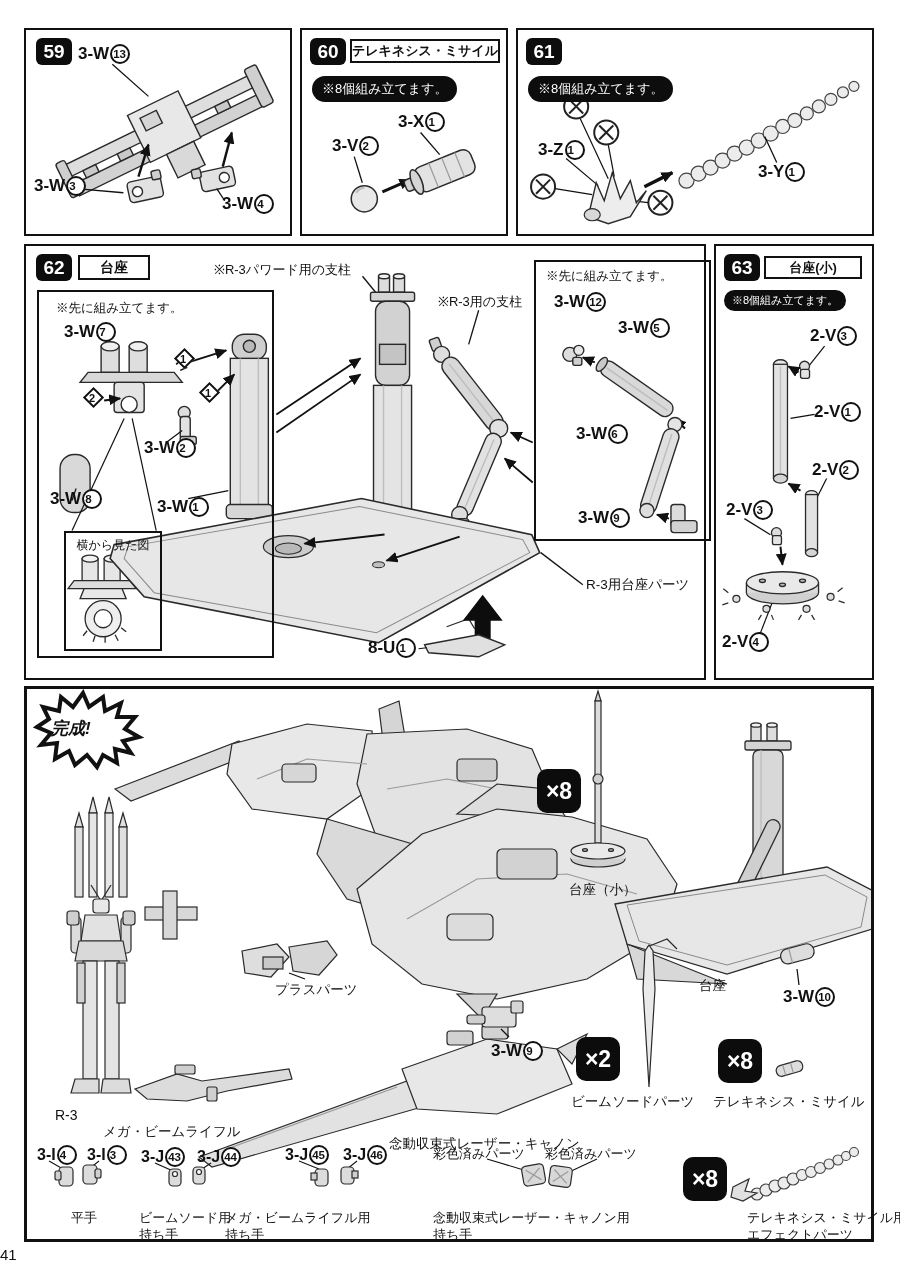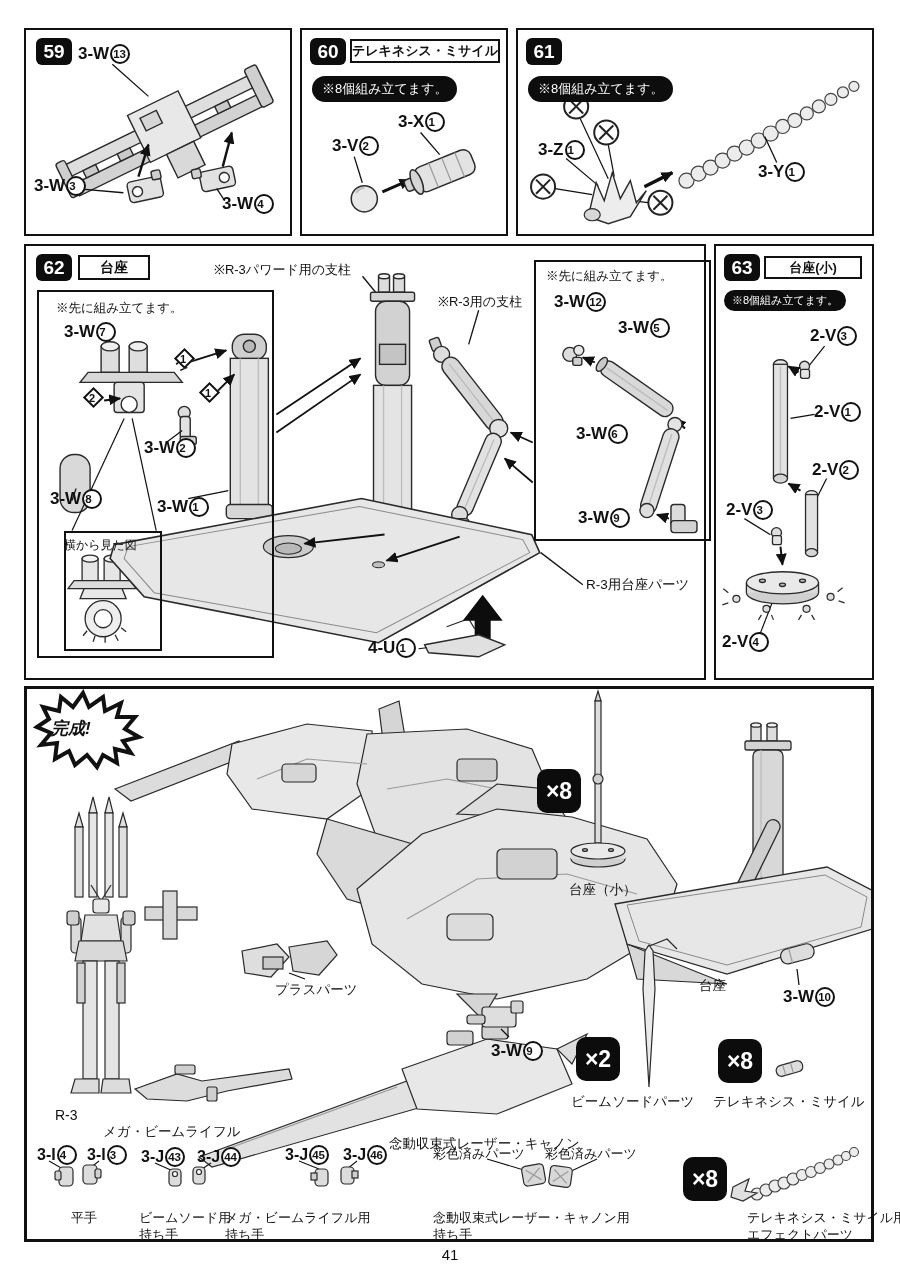--- a/index.html
+++ b/index.html
@@ -19,21 +19,21 @@
   .plabel{position:absolute;font-weight:bold;font-size:17px;white-space:nowrap}
   .pnum{display:inline-block;min-width:20px;height:20px;padding:0 1px;border:2px solid #111;
         border-radius:50%;font-size:11.5px;font-weight:bold;line-height:16px;text-align:left;
         vertical-align:1px;margin-left:1px;background:#fff}
   .cap{position:absolute;font-size:13.5px;white-space:nowrap}
   .count{position:absolute;width:44px;height:44px;background:#0c0c0c;color:#fff;border-radius:10px;
          display:flex;align-items:center;justify-content:center;font-weight:bold;font-size:23px}
   .dia{position:absolute;width:15px;height:15px;border:2px solid #111;background:#fff;transform:rotate(45deg)}
   .dia b{display:block;transform:rotate(-45deg);font-size:11px;text-align:center;line-height:15px}
   .burst-label{position:absolute;font-weight:bold;font-style:italic;font-size:17px;white-space:nowrap}
-  .pageno{position:absolute;left:0;right:0;text-align:center;font-size:15px}
+  .pageno{position:absolute;left:0;right:0;text-align:left;font-size:15px}
 </style>
 </head>
 <body>
 
 <div id="page">
 
   <div class="panel" style="left:24px;top:28px;width:268px;height:208px">
     <svg class="art" viewBox="0 0 263 203">
       <defs>
           <marker id="m59" markerUnits="userSpaceOnUse" markerWidth="13" markerHeight="11" refX="11" refY="5.5" orient="auto">
@@ -319,29 +319,29 @@
     <div class="dia" style="left:176px;top:139px">
         <b>1</b>
       </div>
     <div class="dia" style="left:60px;top:144px">
         <b>2</b>
       </div>
     <div class="plabel" style="left:118px;top:192px"><span>3-W</span><span class="pnum">2</span></div>
     <div class="plabel" style="left:24px;top:243px"><span>3-W</span><span class="pnum">8</span></div>
     <div class="plabel" style="left:131px;top:251px"><span>3-W</span><span class="pnum">1</span></div>
     <div class="box" style="left:38px;top:285px;width:98px;height:120px"></div>
-    <div class="note" style="left:38px;top:291px;width:98px;font-size:12px">横から見た図</div>
+    <div class="note" style="left:38px;top:291px;width:98px;text-align:center;font-size:12px">横から見た図</div>
     <div class="box" style="left:508px;top:14px;width:177px;height:281px"></div>
     <div class="note" style="left:520px;top:22px;font-size:12.5px">※先に組み立てます。</div>
     <div class="plabel" style="left:528px;top:46px"><span>3-W</span><span class="pnum">12</span></div>
     <div class="plabel" style="left:592px;top:72px"><span>3-W</span><span class="pnum">5</span></div>
     <div class="plabel" style="left:550px;top:178px"><span>3-W</span><span class="pnum">6</span></div>
     <div class="plabel" style="left:552px;top:262px"><span>3-W</span><span class="pnum">9</span></div>
     <div class="cap" style="left:560px;top:330px">R-3用台座パーツ</div>
-    <div class="plabel" style="left:342px;top:392px"><span>4-U</span><span class="pnum">1</span></div>
+    <div class="plabel" style="left:342px;top:392px"><span>8-U</span><span class="pnum">1</span></div>
   </div>
 
   <div class="panel" style="left:714px;top:244px;width:160px;height:436px">
     <svg class="art" viewBox="0 0 155 431">
       <defs>
           <marker id="m63" markerUnits="userSpaceOnUse" markerWidth="13" markerHeight="11" refX="11" refY="5.5" orient="auto">
             <path d="M0,0 L12,5.5 L0,11 z" fill="#111"></path>
           </marker>
         </defs>
       <line x1="108" y1="100" x2="92" y2="120" stroke="#111" stroke-width="1.2"></line>

